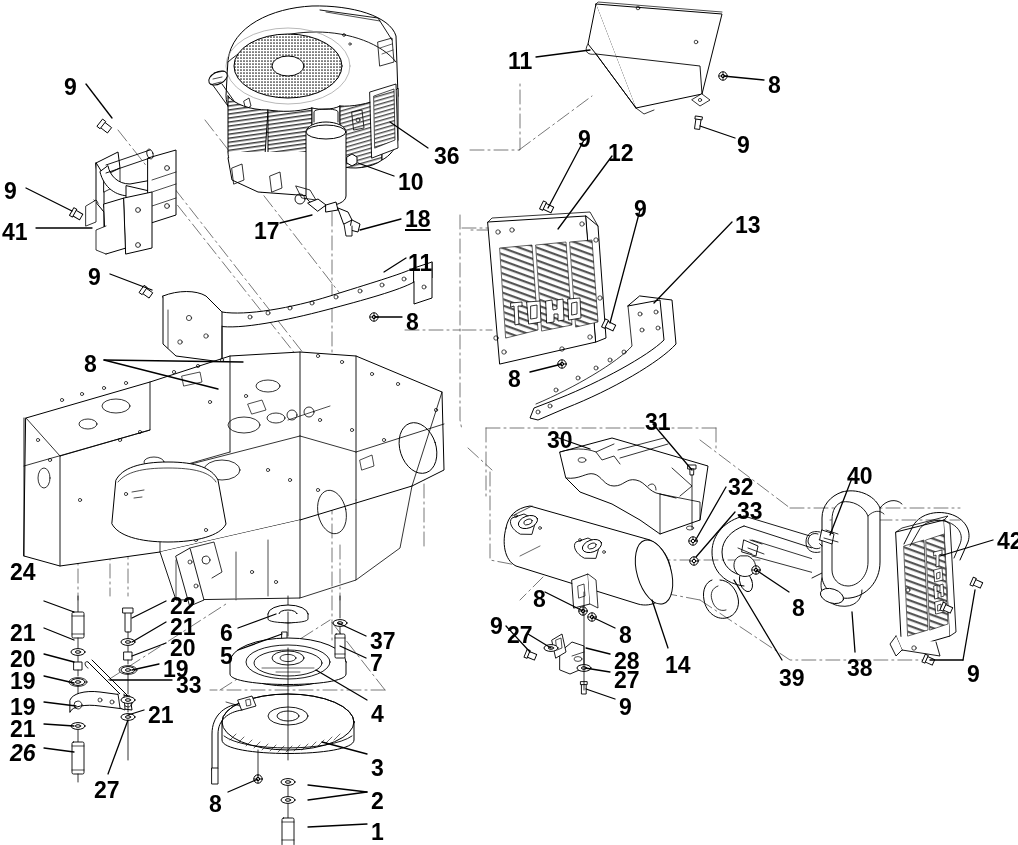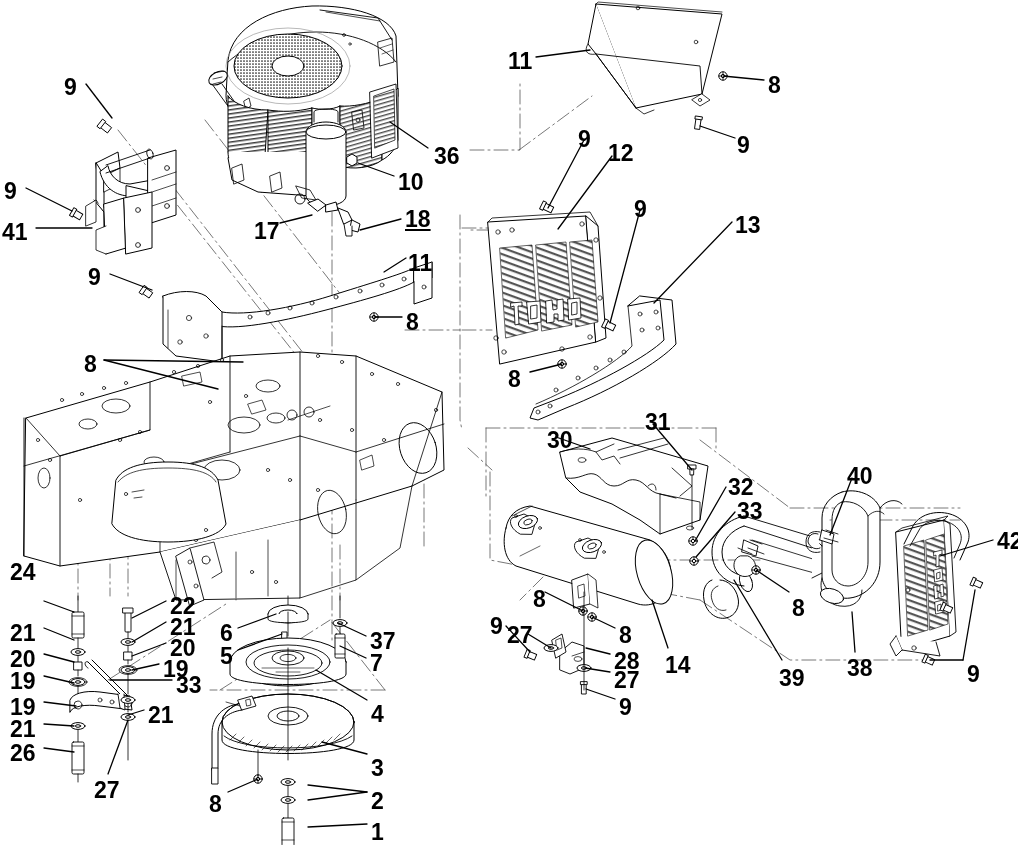--- a/index.html
+++ b/index.html
@@ -808,21 +808,21 @@
       <div class="callout" style="left: 614px; top: 650px;">28</div>
       <div class="callout" style="left: 614px; top: 669px;">27</div>
       <div class="callout" style="left: 619px; top: 696px;">9</div>
       <div class="callout" style="left: 665px; top: 654px; text-align: right;">14</div>
       <div class="callout" style="left: 10px; top: 561px;">24</div>
       <div class="callout" style="left: 10px; top: 622px;">21</div>
       <div class="callout" style="left: 10px; top: 648px;">20</div>
       <div class="callout" style="left: 10px; top: 670px;">19</div>
       <div class="callout" style="left: 10px; top: 696px;">19</div>
       <div class="callout" style="left: 10px; top: 718px;">21</div>
-      <div class="callout" style="left: 10px; top: 742px;">26</div>
+      <div class="callout" style="left: 10px; top: 742px; font-style: italic;">26</div>
       <div class="callout" style="left: 170px; top: 595px;">22</div>
       <div class="callout" style="left: 170px; top: 616px;">21</div>
       <div class="callout" style="left: 170px; top: 637px;">20</div>
       <div class="callout" style="left: 163px; top: 658px;">19</div>
       <div class="callout" style="left: 176px; top: 674px;">33</div>
       <div class="callout" style="left: 148px; top: 704px;">21</div>
       <div class="callout" style="left: 94px; top: 779px;">27</div>
       <div class="callout" style="left: 220px; top: 622px;">6</div>
       <div class="callout" style="left: 220px; top: 645px;">5</div>
       <div class="callout" style="left: 370px; top: 630px;">37</div>

